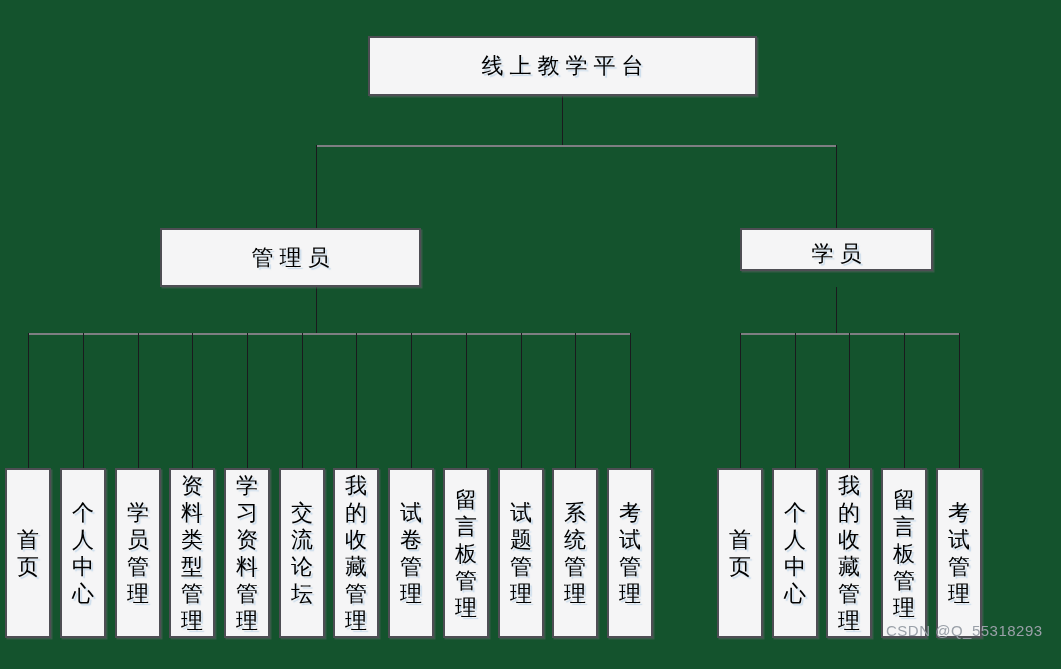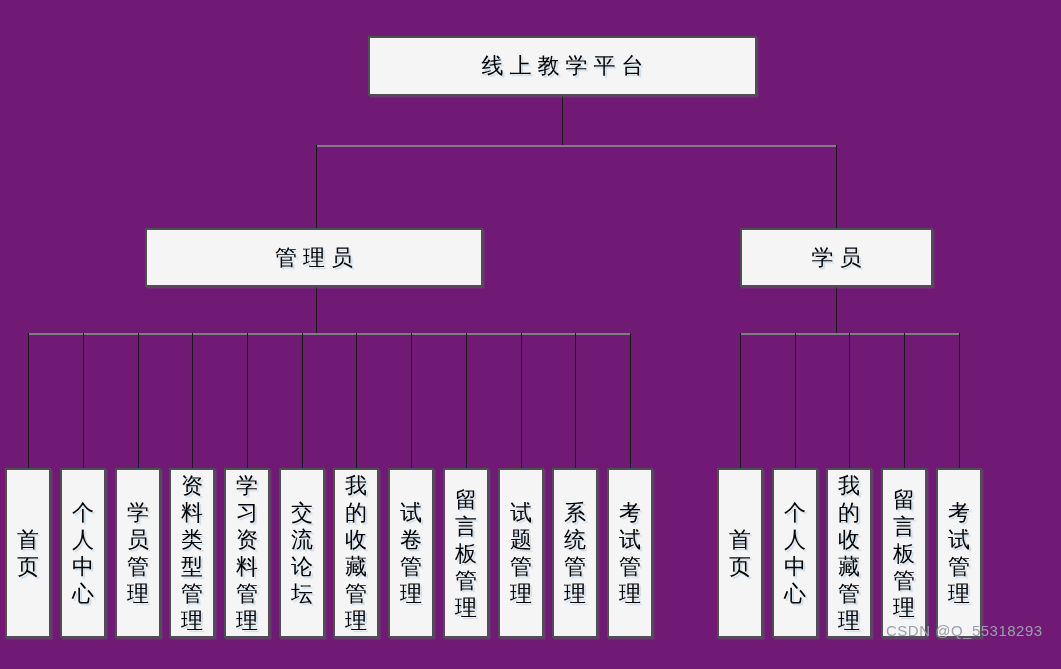--- a/index.html
+++ b/index.html
@@ -1,35 +1,35 @@
 <!DOCTYPE html>
 <html><head>
 <meta charset="utf-8">
 <style>
   html,body { margin:0; padding:0; }
   .canvas {
     position:relative; width:1061px; height:669px;
-    background:#701a75; overflow:hidden;
+    background:#14532d; overflow:hidden;
     font-family:"Liberation Sans", sans-serif;
   }
   .box {
     position:absolute; box-sizing:border-box;
     background:#f5f5f6;
     border:2px solid #4e4e54;
     box-shadow:1.5px 1.5px 0 rgba(100,100,106,0.45);
     display:flex; align-items:center; justify-content:center;
   }
   .hlabel {
     font-size:22px; color:#000; letter-spacing:6px; padding-left:6px;
     white-space:nowrap;
     text-shadow:2px 2px 1px rgba(160,195,225,0.5);
   }
   .root-box    { left:368px; top:36px;  width:389px; height:60px; }
-  .admin-box   { left:145px; top:228px; width:338px; height:59px; }
-  .student-box { left:740px; top:228px; width:193px; height:59px; }
+  .admin-box   { left:160px; top:228px; width:261px; height:59px; }
+  .student-box { left:740px; top:228px; width:193px; height:43px;align-items:flex-end; }
   .leaf { top:468px; width:46px; height:170px; }
   .vtext {
     display:flex; flex-direction:column; align-items:center;
     justify-content:center; width:100%; height:100%;
   }
   .vtext span {
     font-size:22px; height:27px; line-height:27px; color:#000;
     text-shadow:2px 2px 1px rgba(160,195,225,0.5);
   }
   .vline { position:absolute; width:0; border-left:1px solid #1a1a1e; }

